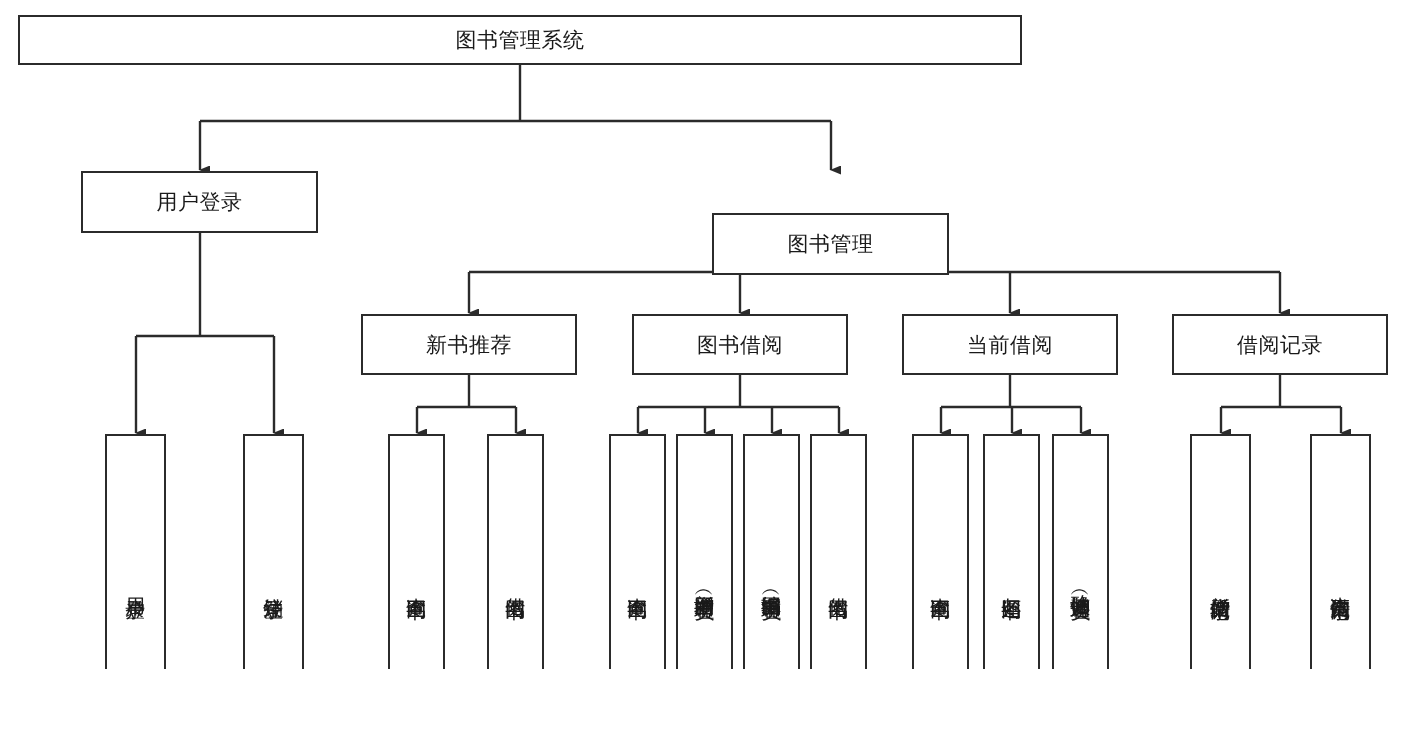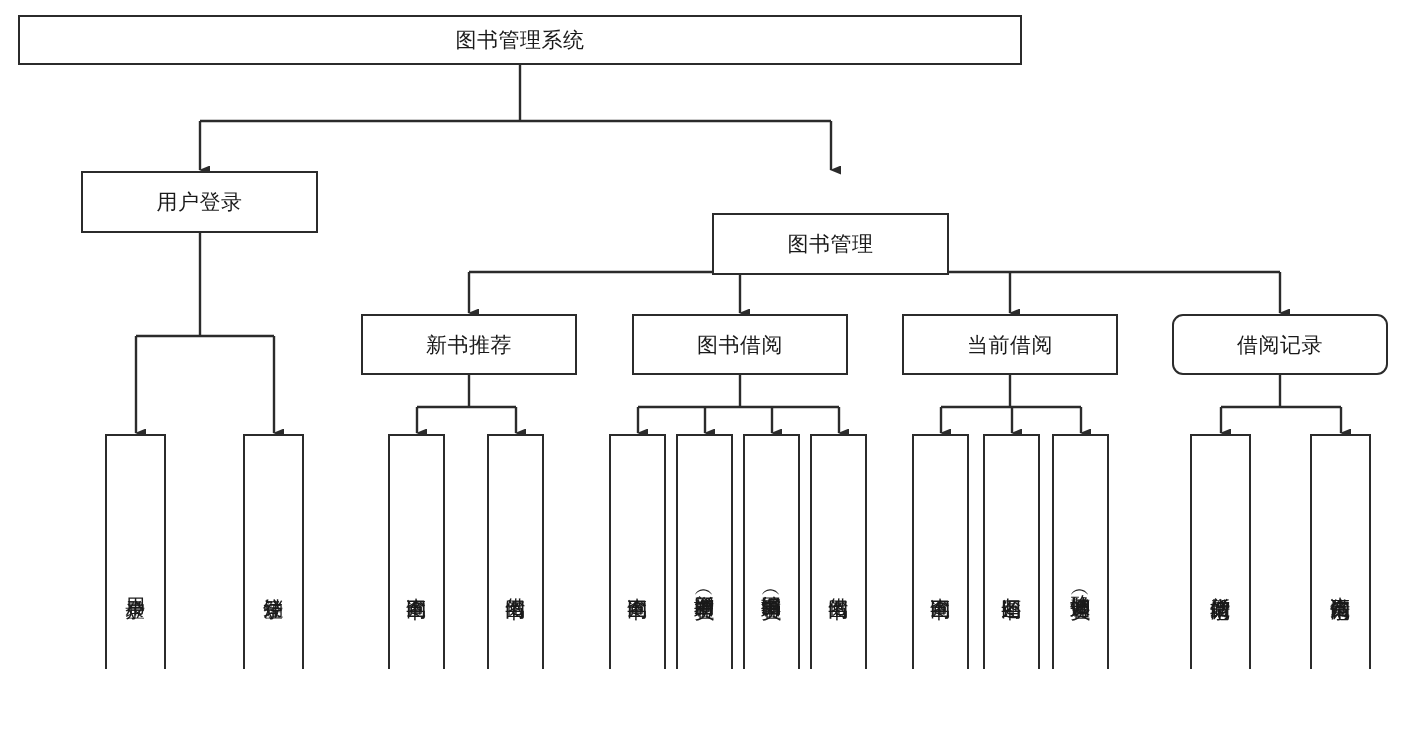--- a/index.html
+++ b/index.html
@@ -117,21 +117,21 @@
       </div>
       <div class="node-box" style="left: 361px; top: 314px; width: 216px; height: 61px;">
         <span class="node-label-h">新书推荐</span>
       </div>
       <div class="node-box" style="left: 632px; top: 314px; width: 216px; height: 61px;">
         <span class="node-label-h">图书借阅</span>
       </div>
       <div class="node-box" style="left: 902px; top: 314px; width: 216px; height: 61px;">
         <span class="node-label-h">当前借阅</span>
       </div>
-      <div class="node-box" style="left: 1172px; top: 314px; width: 216px; height: 61px; border-radius: 11px;">
+      <div class="node-box" style="left: 1172px; top: 314px; width: 216px; height: 61px;">
         <span class="node-label-h">借阅记录</span>
       </div>
       <div class="node-box" style="left: 105px; top: 434px; width: 61px; height: 299px;">
         <span class="node-label-v">用户登录</span>
       </div>
       <div class="node-box" style="left: 243px; top: 434px; width: 61px; height: 299px;">
         <span class="node-label-v">注销登录</span>
       </div>
       <div class="node-box" style="left: 388px; top: 434px; width: 57px; height: 299px;">
         <span class="node-label-v">查询图书</span>

